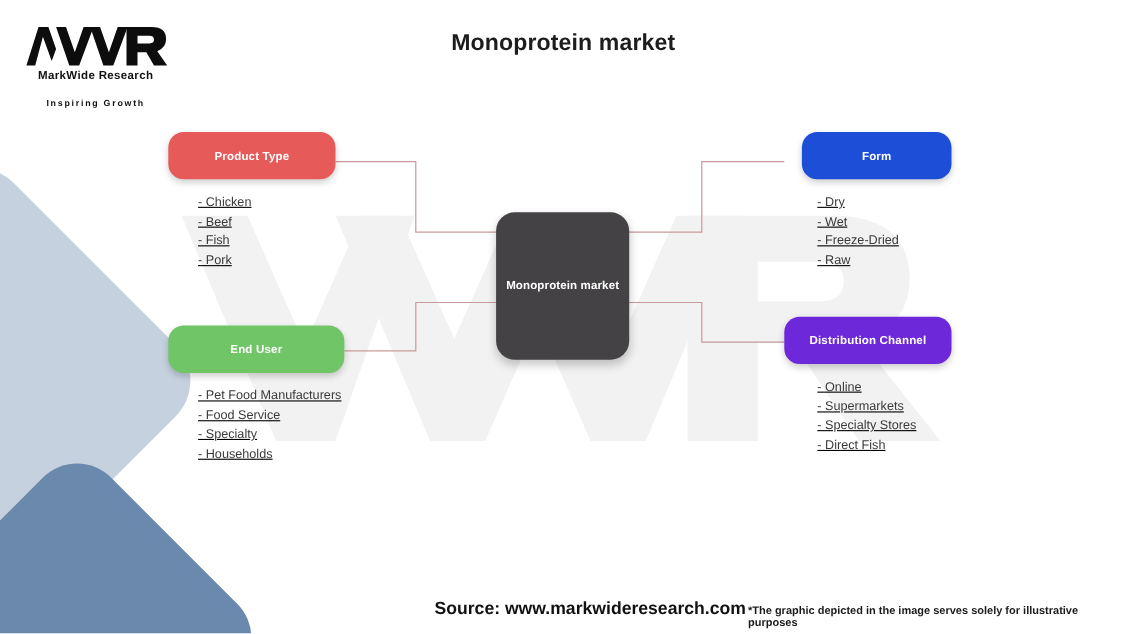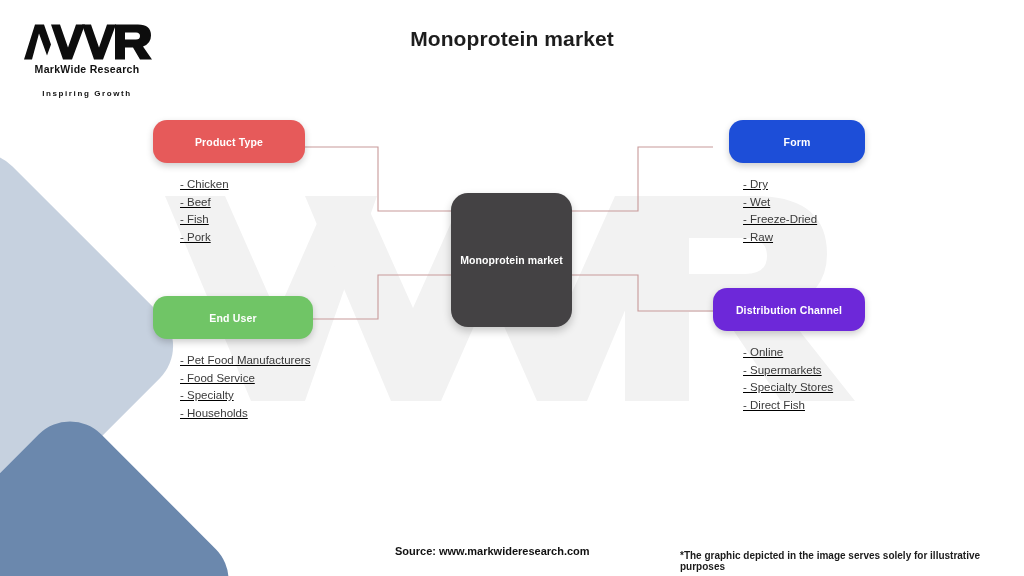--- a/index.html
+++ b/index.html
@@ -155,21 +155,21 @@
 
   #cat-distribution-channel { left: 713px; top: 288px; width: 152px; }
   #cat-distribution-channel .cat-chip { background: #6d28d9; }
   #cat-distribution-channel .cat-list { padding-left: 30px; }
 
   
   #footer-source {
     position: absolute;
     left: 395px;
     top: 545px;
-    font-size: 11px;
+    font-size: 16px;
     font-weight: bold;
     color: #111111;
   }
   #footer-disclaimer {
     position: absolute;
     left: 680px;
     top: 550px;
     font-size: 10px;
     font-weight: bold;
     color: #1b1b1b;

